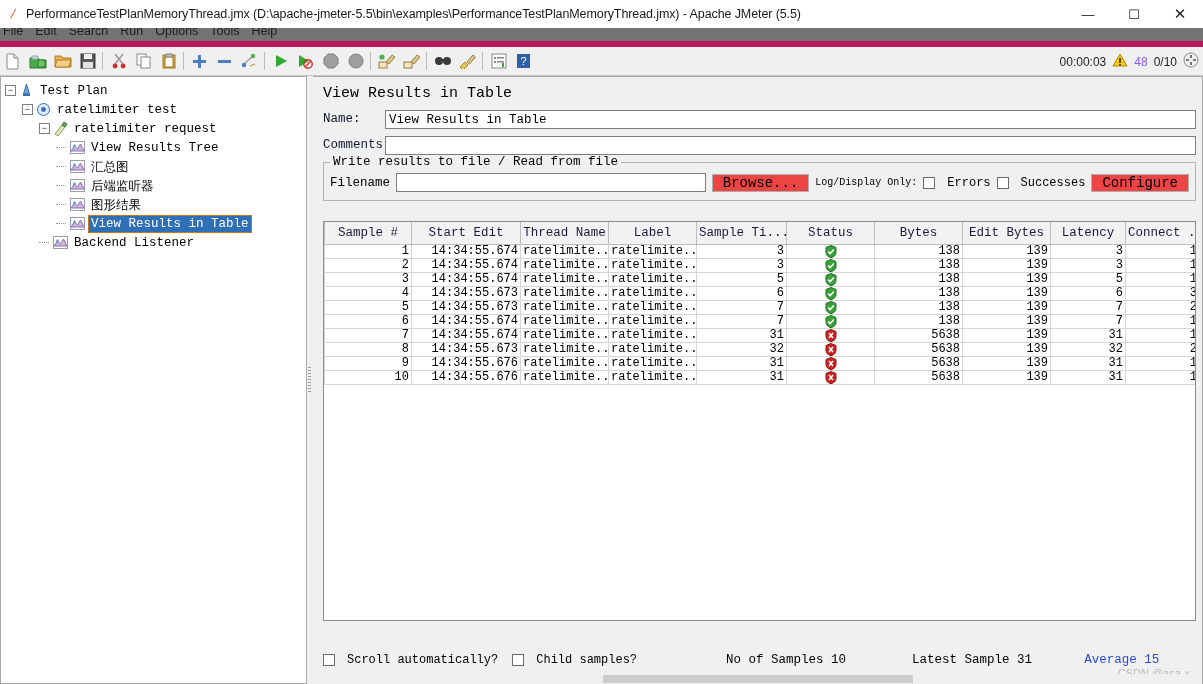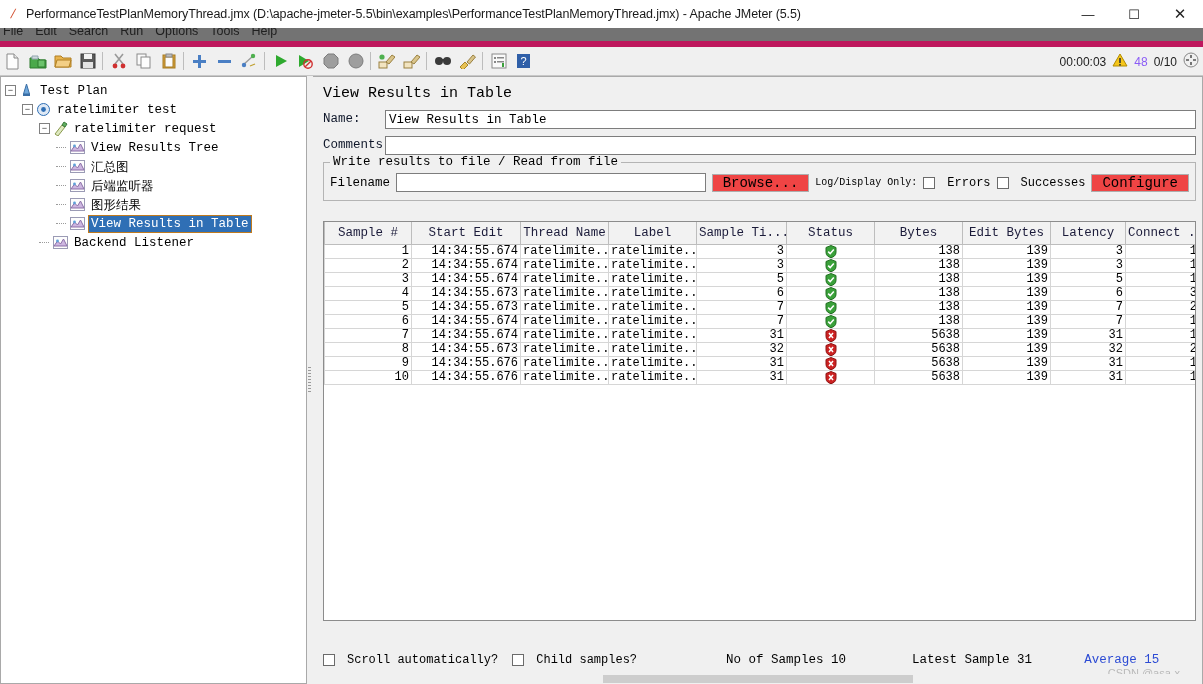--- a/index.html
+++ b/index.html
@@ -157,21 +157,21 @@
     padding: 0 6px 17px 10px; gap: 0; position: relative; margin-top: 32px;
   }
   .bb-cbx { margin-right: 14px; }
   .bb-stat {
     font-family: "Liberation Mono", monospace; font-size: 12.5px; color: #000; white-space: nowrap;
   }
   .bb-avg { color: #2c4bd4; }
   .bb-dev { color: #e02020; }
   .watermark {
     font-family: "Liberation Sans", sans-serif; font-size: 11px; color: #b9b9b9;
-    position: absolute; right: 22px; bottom: 4px;
+    position: absolute; right: 12px; bottom: 4px;
   }
   .hscroll {
     position: absolute; left: 0; right: 0; bottom: -1px; height: 10px; background: #f0f0f0;
   }
   .hscroll .thumb { position:absolute; left: 290px; width: 310px; top: 1px; height: 8px; background: #cdcdcd; }
 </style>
 </head>
 <body>
 
 <div class="app">

